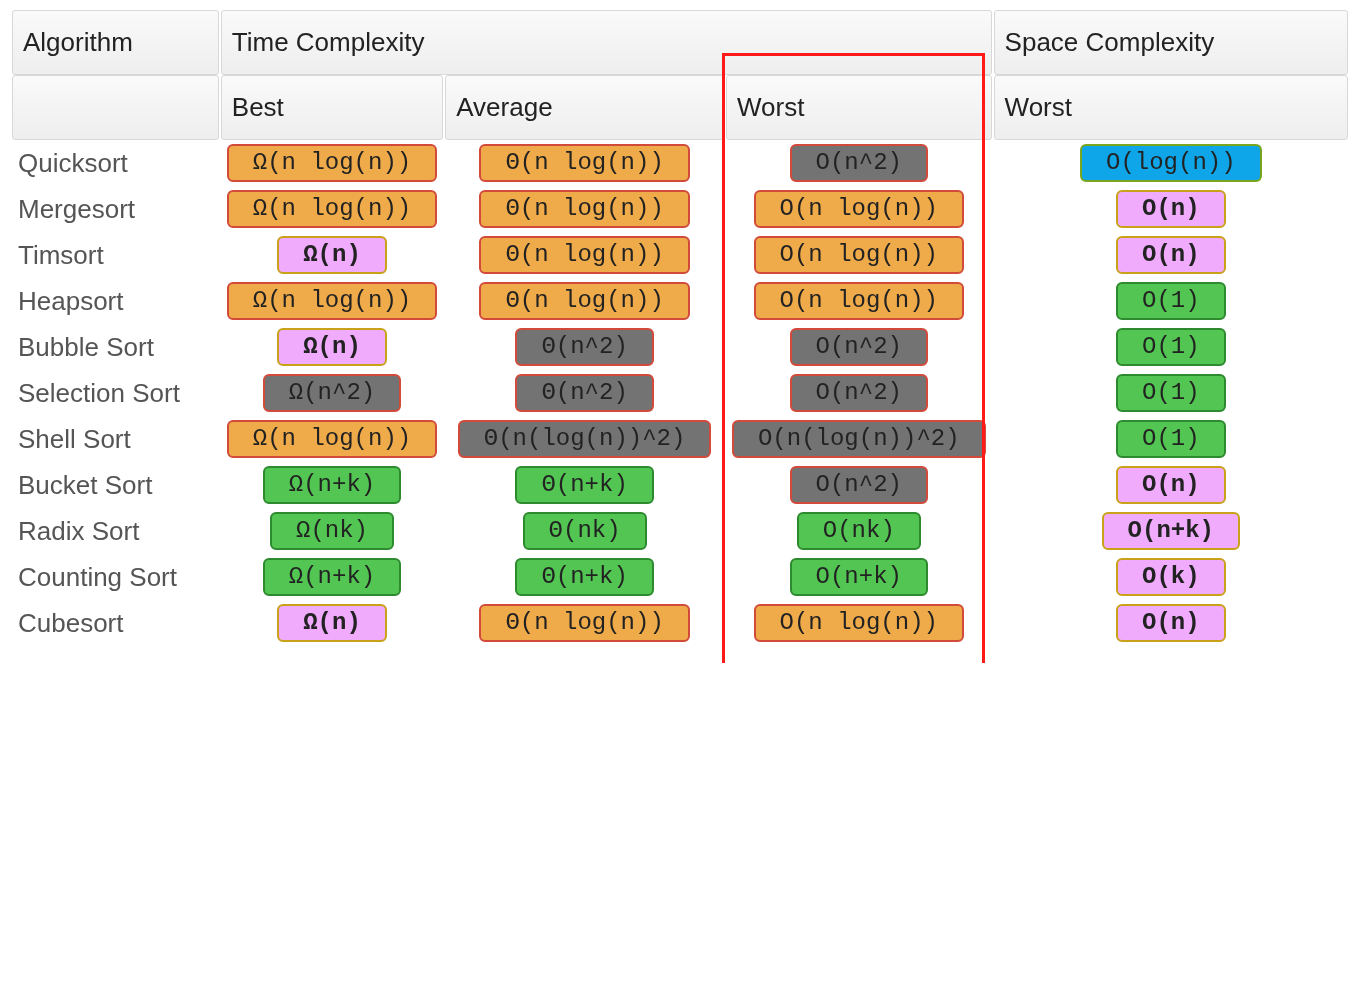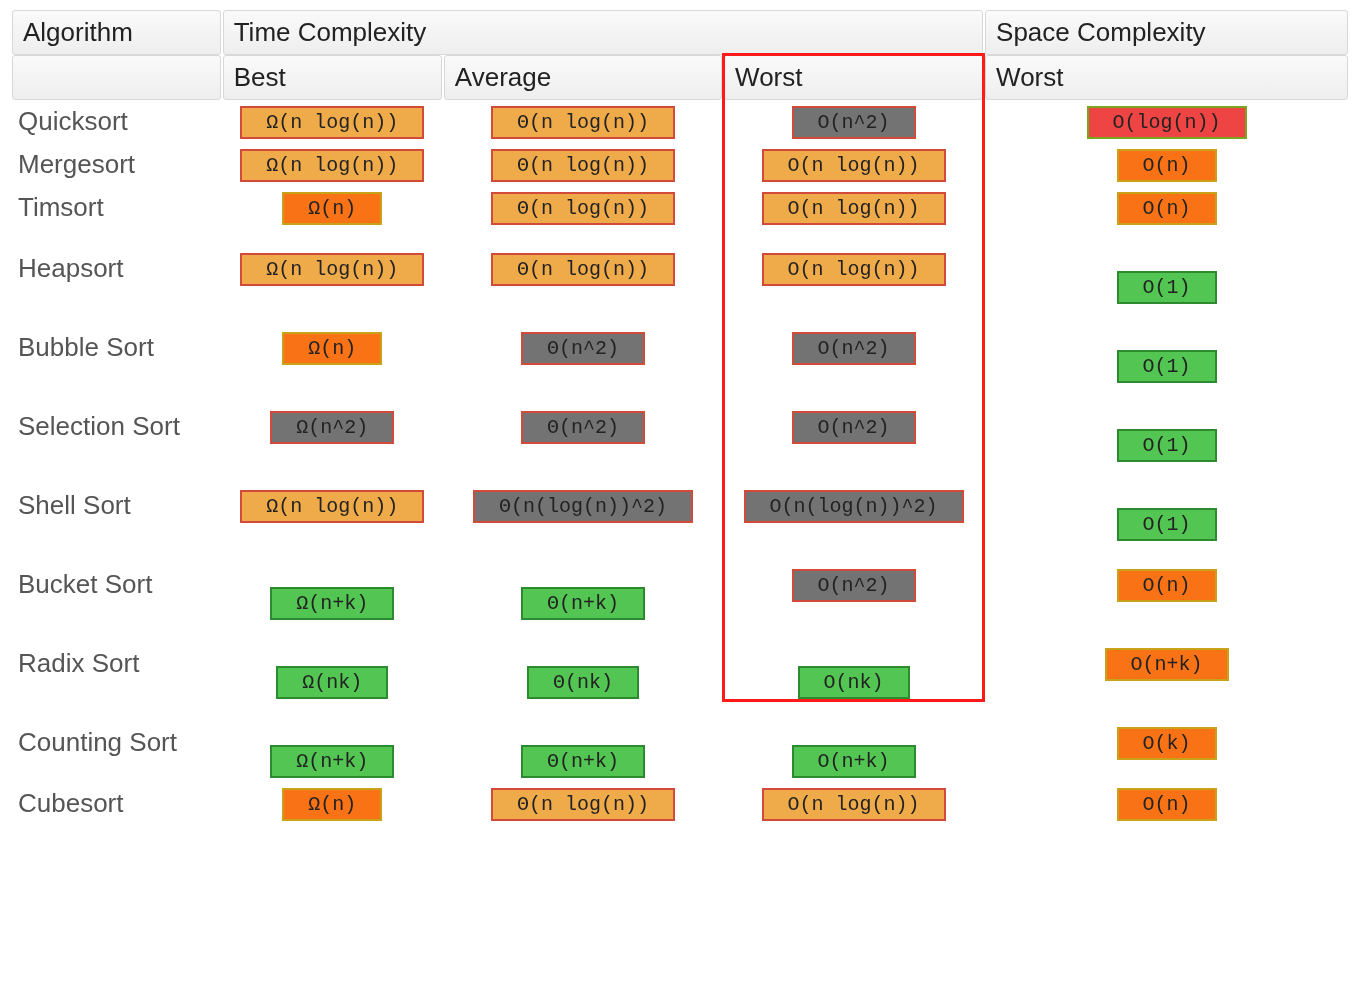--- a/index.html
+++ b/index.html
@@ -15,46 +15,46 @@
     border-collapse: separate;
     border-spacing: 2px 0;
     width: 1340px;
   }
   th {
     font-weight: 400;
     text-align: left;
     background: linear-gradient(#fafafa, #eeeeee);
     border: 1px solid #d8d8d8;
     border-radius: 3px;
-    padding: 6px 10px;
+    padding: 16px 10px;
     height: 42px;
     vertical-align: middle;
   }
   th.empty { background: linear-gradient(#fafafa,#eeeeee); }
   td { padding: 4px 6px; text-align: center; vertical-align: middle; }
   td.algo { text-align: left; white-space: nowrap; }
   td.algo a {
     color: #555;
     cursor: pointer;
   }
   .badge {
     display: inline-block;
     font-family: "Courier New", Courier, monospace;
-    font-size: 20px;
+    font-size: 24px;
     padding: 2px 24px;
-    border-radius: 0;
+    border-radius: 6px;
     border: 2px solid;
     line-height: 1.25;
     white-space: nowrap;
   }
   .c-orange    { background:#efaa4a; border-color:#d24a3a; }
-  .c-yellow    { background:#f97316; border-color:#c9a21a; }
+  .c-yellow    { background:#f0abfc; border-color:#c9a21a;font-weight:bold; }
   .c-red       { background:#737373; border-color:#d24a3a; }
-  .c-green     { background:#52c552; border-color:#2e8a2e;margin-top:38px; }
-  .c-yellowg   { background:#ef4444; border-color:#7aa51f;text-align:right; }
+  .c-green     { background:#52c552; border-color:#2e8a2e; }
+  .c-yellowg   { background:#0ea5e9; border-color:#7aa51f;text-align:right; }
 
   .col-algo  { width: 210px; }
   .col-best  { width: 220px; }
   .col-avg   { width: 280px; }
   .col-worst { width: 260px; }
   .col-space { width: 370px; }
 
   .highlight-box {
     position: absolute;
     border: 3px solid #ff1a1a;

